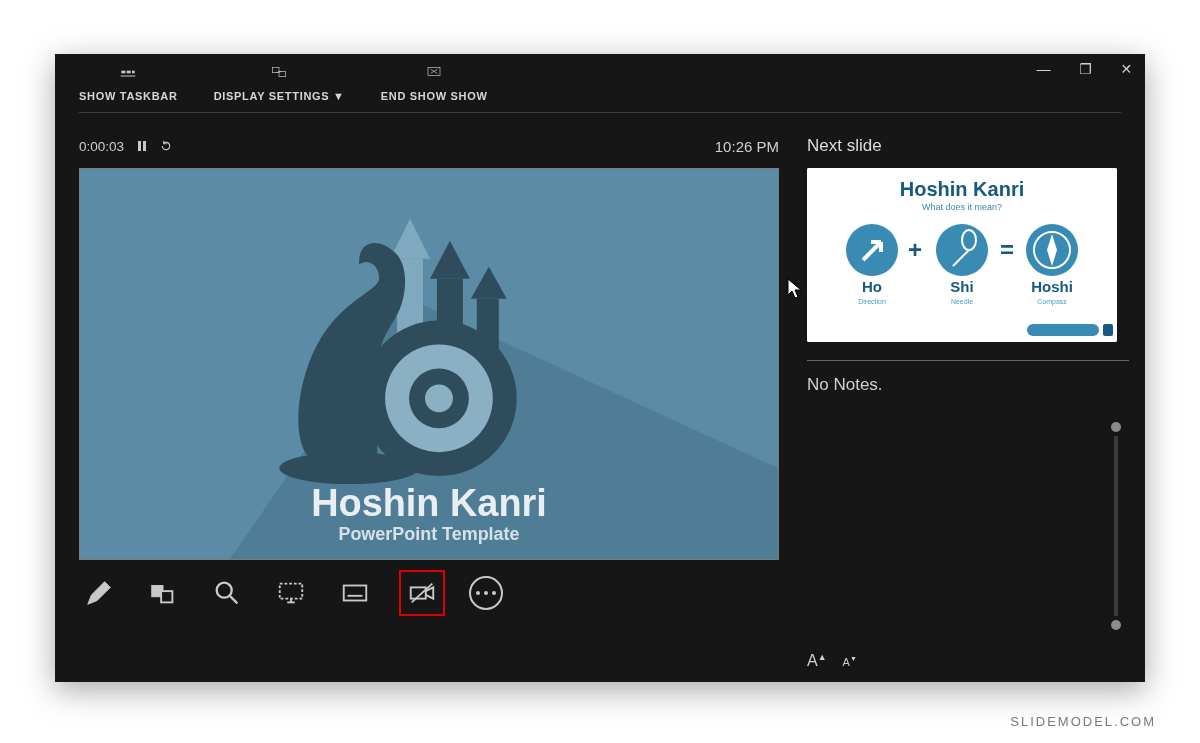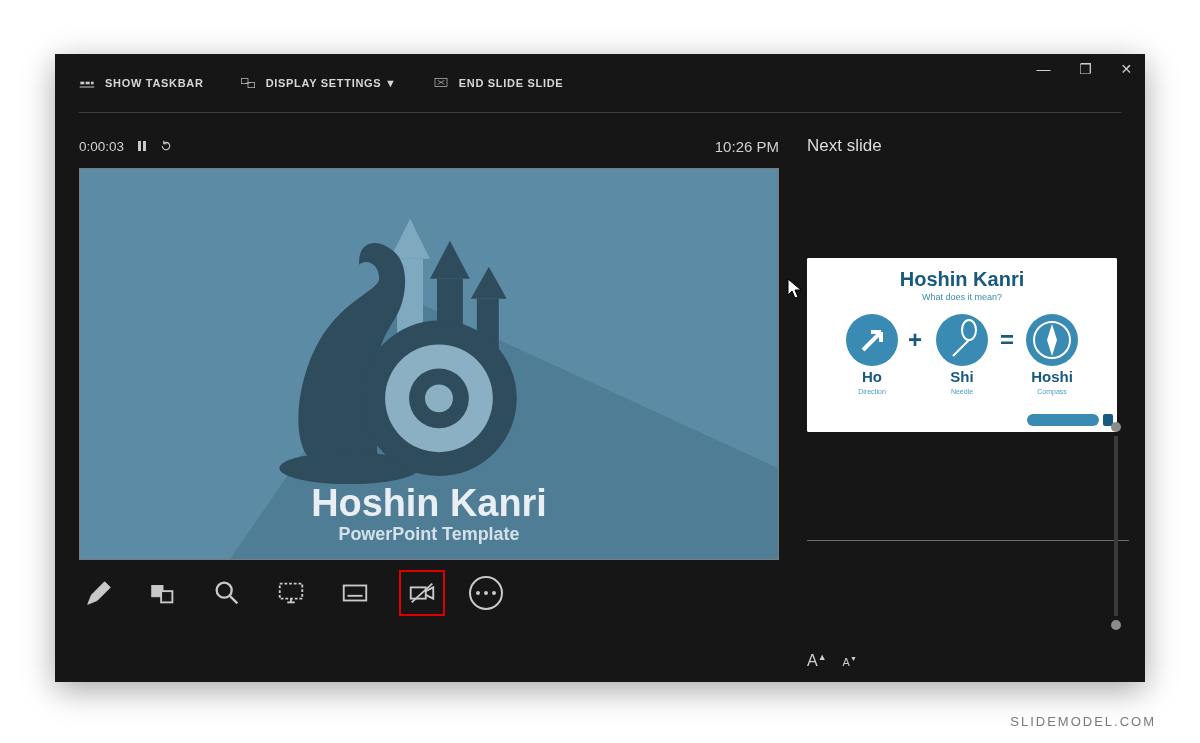--- a/index.html
+++ b/index.html
@@ -5,21 +5,21 @@
   * { margin: 0; padding: 0; box-sizing: border-box; }
   html, body { width: 1200px; height: 743px; background: #fff; font-family: "Segoe UI", Arial, sans-serif; }
   .window {
     position: absolute; left: 55px; top: 54px; width: 1090px; height: 628px;
     background: #161616; box-shadow: 0 8px 30px rgba(0,0,0,.35);
   }
   .topbar {
     height: 58px; display: flex; align-items: center; gap: 36px; padding: 0 24px;
     color: #d7d7d7; font-size: 11px; letter-spacing: .7px; position: relative;
   }
-  .topitem { display: flex; align-items: center; gap: 10px; cursor: pointer; font-weight: 600; }
+  .topitem { display: flex; align-items: center; gap: 10px; cursor: pointer; font-weight: 600; flex-direction: column; }
   .topitem svg { width: 16px; height: 16px; }
   .winctrls { position: absolute; right: 12px; top: 0; height: 58px; display: flex; align-items: flex-start; gap: 28px; padding-top: 8px; }
   .winctrls span { color: #cfcfcf; font-size: 14px; cursor: pointer; line-height: 1; }
   .divider { position: absolute; left: 24px; right: 24px; top: 58px; height: 1px; background: #3e3e3e; }
 
   .body { position: absolute; top: 78px; bottom: 12px; left: 24px; right: 16px; display: flex; gap: 28px; }
   .left { flex: 0 0 700px; display: flex; flex-direction: column; text-align: center; }
   .right { flex: 1; display: flex; flex-direction: column; justify-content: space-between; }
 
   .meta { display: flex; align-items: center; height: 28px; color: #d0d0d0; font-size: 13.5px; }
@@ -83,21 +83,21 @@
           <rect x="12" y="11" width="10" height="8" stroke="#c9c9c9" fill="none"></rect>
           <path d="M7 13 L17 11" stroke="#c9c9c9"></path>
         </svg>
       <span>DISPLAY SETTINGS ▼</span>
     </div>
     <div class="topitem">
       <svg viewBox="0 0 24 24">
           <rect x="3" y="5" width="18" height="12" stroke="#c9c9c9" fill="none"></rect>
           <path d="M7 8 L17 14 M17 8 L7 14" stroke="#c9c9c9"></path>
         </svg>
-      <span>END SLIDE SLIDE</span>
+      <span>END SHOW SHOW</span>
     </div>
     <div class="winctrls">
       <span>—</span>
       <span>❐</span>
       <span>✕</span>
     </div>
   </div>
   <div class="divider"></div>
 
   <div class="body">
@@ -220,20 +220,21 @@
           <circle cx="245" cy="82" r="26" fill="#3a8bb3"></circle>
           <circle cx="245" cy="82" r="18" fill="none" stroke="#fff" stroke-width="2"></circle>
           <polygon points="245,66 250,82 245,98 240,82" fill="#fff"></polygon>
           <text x="245" y="124" text-anchor="middle" fill="#17597f" font-weight="700" font-size="15" font-family="Arial">Hoshi</text>
           <text x="245" y="136" text-anchor="middle" fill="#4aa0c7" font-size="7" font-family="Arial">Compass</text>
           <rect x="220" y="156" width="72" height="12" rx="6" fill="#3a8bb3"></rect>
           <rect x="296" y="156" width="10" height="12" rx="2" fill="#17597f"></rect>
         </svg>
       </div>
       <div class="hr2"></div>
+      <div class="notes">No Notes.</div>
       <div class="scrollbar">
         <div class="cap"></div>
           <div class="rail"></div>
           <div class="cap"></div>
       </div>
       <div class="fontctrls">
         <span>A<sup style="font-size:9px;">▲</sup></span>
         <span>A<sup style="font-size:7px;">▼</sup></span>
       </div>
     </div>

